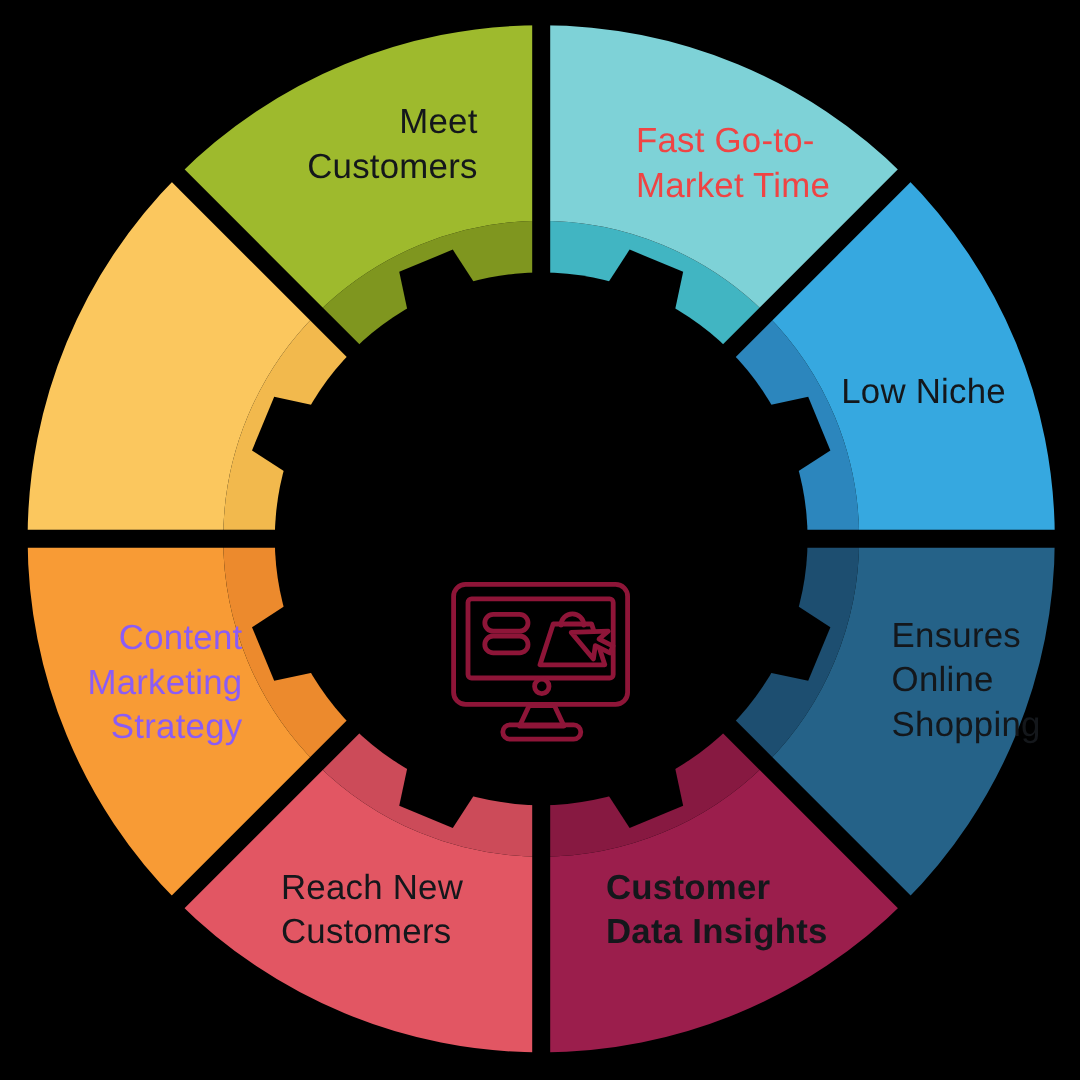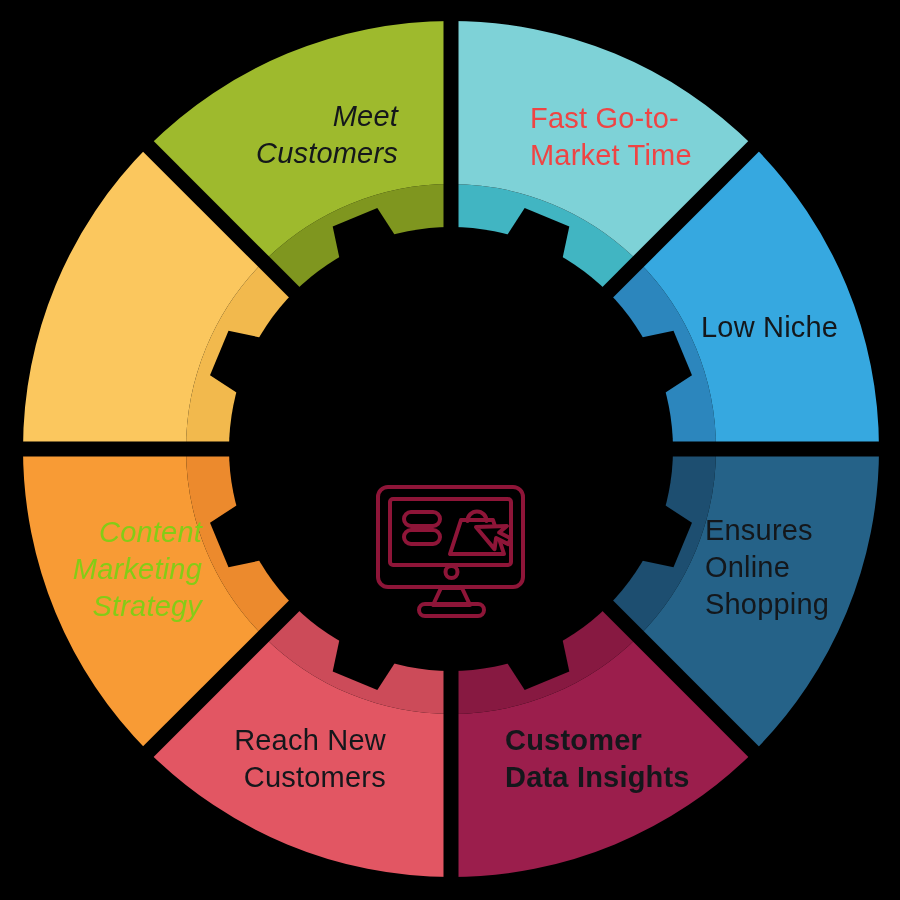--- a/index.html
+++ b/index.html
@@ -5,24 +5,24 @@
   html,body{margin:0;padding:0;background:#000;}
   #stage{position:relative;width:900px;height:900px;background:#000;overflow:hidden;
          font-family:"Liberation Sans", sans-serif;}
   #stage svg{position:absolute;left:0;top:0;}
   .label{position:absolute;font-size:29px;line-height:37px;font-weight:500;
          color:#14171b;white-space:pre-line;letter-spacing:.2px;}
   .lbl-fast{left:482px;top:100px;text-align:left;}
   .lbl-low{left:701px;top:309px;text-align:left;}
   .lbl-ensures{left:705px;top:512px;text-align:left;}
   .lbl-customer{left:505px;top:722px;text-align:left;font-weight:bold;}
-  .lbl-reach{left:310px;top:722px;transform:translateX(-50%);text-align:right;}
+  .lbl-reach{left:310px;top:722px;transform:translateX(-50%);text-align:left;}
   .lbl-content{right:698px;top:514px;text-align:right;}
   .lbl-serve{right:720px;top:277px;text-align:right;}
-  .lbl-meet{right:502px;top:98px;text-align:right;font-style:italic;}
+  .lbl-meet{right:502px;top:84px;text-align:right;}
 </style>
 </head>
 <body>
 
 <div id="stage">
 
   <svg width="900" height="900" viewBox="0 0 900 900">
     <rect x="0" y="0" width="900" height="900" fill="#000000"></rect>
 
     <g id="wheel-root">
@@ -70,25 +70,25 @@
       <path d="M476 527 L494.5 549.1 L496.1 538.1 L508.2 544.1 L510.9 538.4 L499.2 532.5 L506.9 526 Z" fill="#000000"></path>
       <circle cx="451.5" cy="572" r="6"></circle>
       <path d="M441 588 L433 605 L470 605 L462 588 Z"></path>
       <rect x="419" y="604" width="65" height="12" rx="6"></rect>
     </g>
   </svg>
 
   <div class="label lbl-fast" style="color: #ef4444; margin-left: 48px;">Fast Go-to-
 Market Time</div>
   <div class="label lbl-low" style="color: rgb(20, 23, 27);">Low Niche</div>
-  <div class="label lbl-ensures" style="color: rgb(20, 23, 27);">Ensures
+  <div class="label lbl-ensures" style="color: rgb(20, 23, 27); margin-left: 38px;">Ensures
 Online
 Shopping</div>
   <div class="label lbl-customer" style="color: rgb(20, 23, 27);">Customer
 Data Insights</div>
   <div class="label lbl-reach" style="color: rgb(20, 23, 27);">Reach New
 Customers</div>
-  <div class="label lbl-content" style="color: #84cc16; font-style: italic;">Content
+  <div class="label lbl-content" style="color: #8b5cf6;">Content
 Marketing
 Strategy</div>
   <div class="label lbl-meet" style="color: rgb(20, 23, 27);">Meet
 Customers</div>
 </div>
 
 </body></html>

